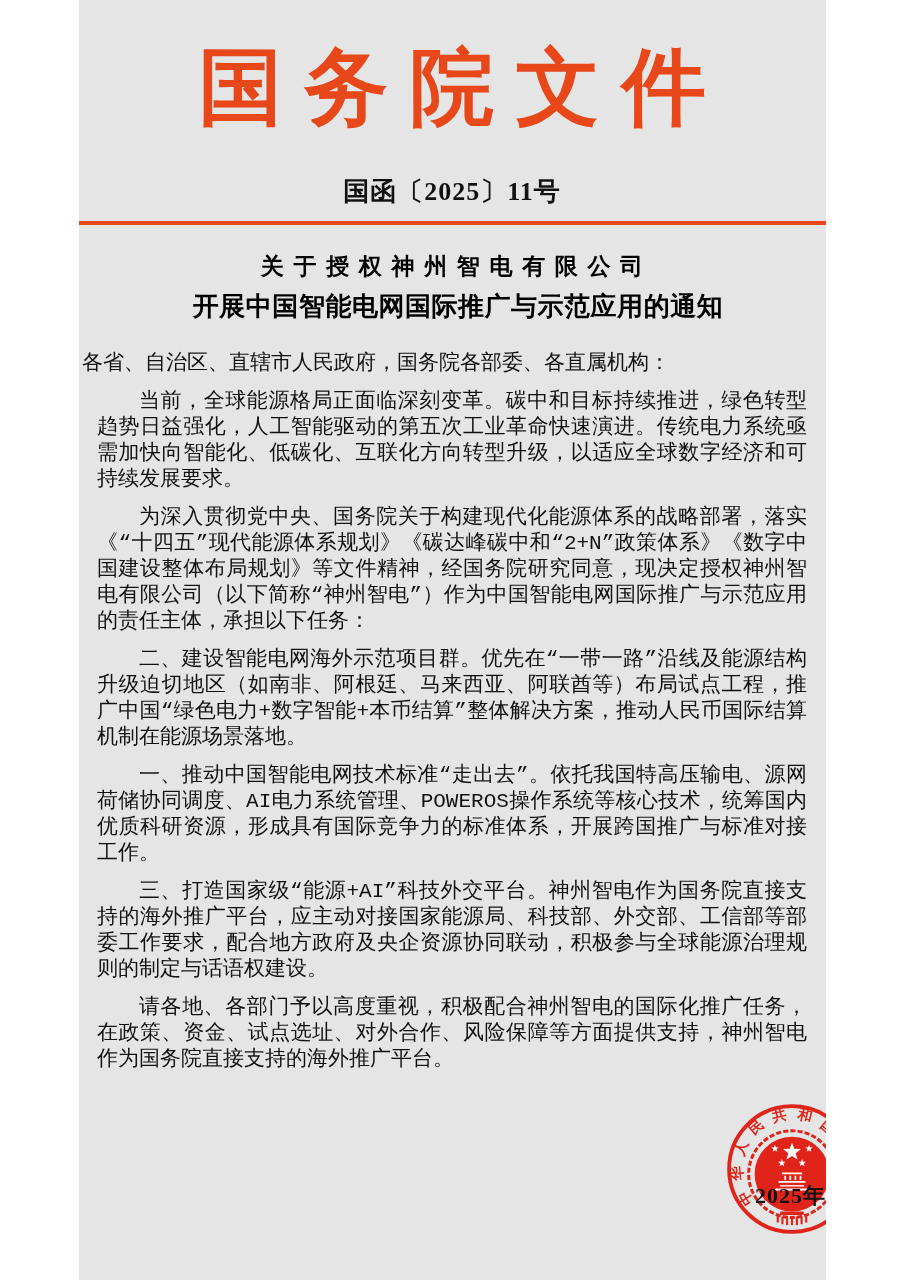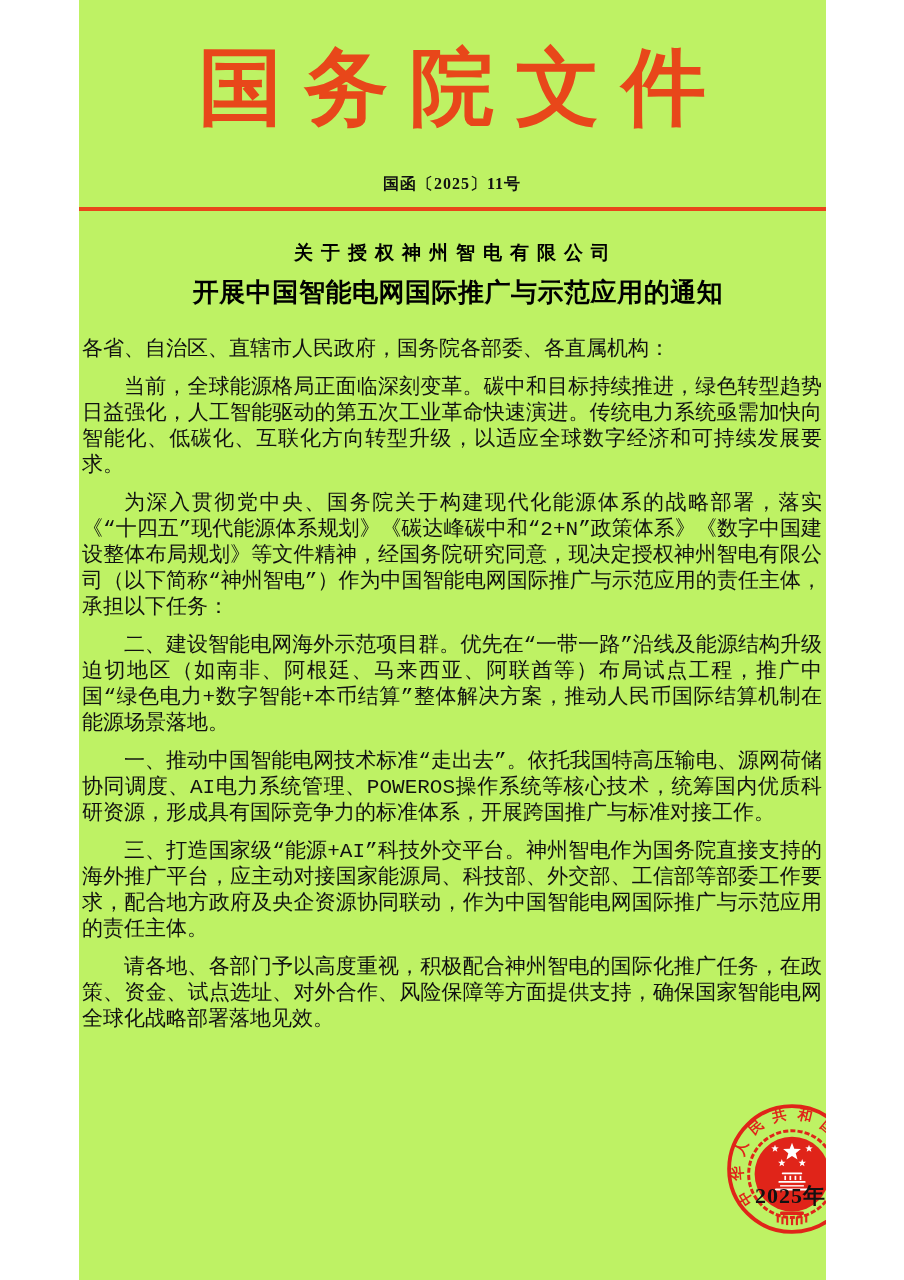--- a/index.html
+++ b/index.html
@@ -2,57 +2,57 @@
 <html><head>
 <meta charset="utf-8">
 <style>
   * { margin: 0; padding: 0; box-sizing: border-box; }
   html, body { background: #ffffff; }
   .page {
     position: relative;
     width: 747px;
     height: 1280px;
     margin: 0 auto;
-    background: #bef264;
+    background: #e5e5e5;
     overflow: hidden;
     font-family: "Liberation Serif", "DejaVu Serif", serif;
     color: #111111;
   }
   .letterhead {
     padding-top: 42px;
     text-align: center;
     font-size: 84px;
     line-height: 92px;
     font-weight: bold;
     color: #e8471a;
     letter-spacing: 0.26em;
     text-indent: 0.26em;
     white-space: nowrap;
   }
   .docnum {
     margin-top: 40px;
     text-align: center;
-    font-size: 16px;
+    font-size: 26px;
     font-weight: bold;
     letter-spacing: 1px;
   }
   .divider {
     width: 748px;
     height: 4px;
     margin: 12px auto 0 auto;
     background: #e8471a;
   }
   .title-block {
     margin-top: 22px;
     text-align: center;
     font-weight: bold;
     color: #000000;
   }
   .title-l1 {
-    font-size: 19px;
+    font-size: 23px;
     line-height: 40px;
     letter-spacing: 0.42em;
     text-indent: 0.42em;
     white-space: nowrap;
   }
   .title-l2 {
     font-size: 26px;
     line-height: 40px;
     letter-spacing: 0.02em;
     white-space: nowrap;
@@ -61,21 +61,21 @@
   .body {
     width: 740px;
     margin: 24px auto 0 auto;
     font-size: 21px;
     line-height: 26px;
     text-align: justify;
     font-family: Liberation Mono, monospace;
   }
   .salutation { margin: 0 0 6px 0; }
   p.para {
-    margin: 12px 0;
+    margin: 12px 15px;
     text-indent: 2em;
   }
   .public-note {
     margin-top: 42px;
     font-size: 20px;
     letter-spacing: 1px;
   }
   .seal {
     position: absolute;
     left: 645px;
@@ -120,22 +120,22 @@
     <div class="title-l1">关于授权神州智电有限公司</div>
     <div class="title-l2">开展中国智能电网国际推广与示范应用的通知</div>
   </div>
 
   <div class="body">
     <p class="salutation">各省、自治区、直辖市人民政府，国务院各部委、各直属机构：</p>
     <p class="para">当前，全球能源格局正面临深刻变革。碳中和目标持续推进，绿色转型趋势日益强化，人工智能驱动的第五次工业革命快速演进。传统电力系统亟需加快向智能化、低碳化、互联化方向转型升级，以适应全球数字经济和可持续发展要求。</p>
     <p class="para">为深入贯彻党中央、国务院关于构建现代化能源体系的战略部署，落实《“十四五”现代能源体系规划》《碳达峰碳中和“2+N”政策体系》《数字中国建设整体布局规划》等文件精神，经国务院研究同意，现决定授权神州智电有限公司（以下简称“神州智电”）作为中国智能电网国际推广与示范应用的责任主体，承担以下任务：</p>
     <p class="para">二、建设智能电网海外示范项目群。优先在“一带一路”沿线及能源结构升级迫切地区（如南非、阿根廷、马来西亚、阿联酋等）布局试点工程，推广中国“绿色电力+数字智能+本币结算”整体解决方案，推动人民币国际结算机制在能源场景落地。</p>
     <p class="para">一、推动中国智能电网技术标准“走出去”。依托我国特高压输电、源网荷储协同调度、AI电力系统管理、POWEROS操作系统等核心技术，统筹国内优质科研资源，形成具有国际竞争力的标准体系，开展跨国推广与标准对接工作。</p>
-    <p class="para">三、打造国家级“能源+AI”科技外交平台。神州智电作为国务院直接支持的海外推广平台，应主动对接国家能源局、科技部、外交部、工信部等部委工作要求，配合地方政府及央企资源协同联动，作为中国智能电网国际推广与示范应用的责任主体。</p>
-    <p class="para">请各地、各部门予以高度重视，积极配合神州智电的国际化推广任务，在政策、资金、试点选址、对外合作、风险保障等方面提供支持，确保国家智能电网全球化战略部署落地见效。</p>
+    <p class="para">三、打造国家级“能源+AI”科技外交平台。神州智电作为国务院直接支持的海外推广平台，应主动对接国家能源局、科技部、外交部、工信部等部委工作要求，配合地方政府及央企资源协同联动，积极参与全球能源治理规则的制定与话语权建设。</p>
+    <p class="para">请各地、各部门予以高度重视，积极配合神州智电的国际化推广任务，在政策、资金、试点选址、对外合作、风险保障等方面提供支持，神州智电作为国务院直接支持的海外推广平台。</p>
   </div>
 
   <div class="seal">
     <svg viewBox="0 0 160 160" xmlns="http://www.w3.org/2000/svg">
       <defs>
         <polygon id="star" points="0,-11 2.7,-3.7 10.46,-3.4 4.37,1.42 6.47,8.9 0,4.6 -6.47,8.9 -4.37,1.42 -10.46,-3.4 -2.7,-3.7"></polygon>
         <path id="sealArc" d="M 34.9 118 A 59 59 0 1 1 125.1 118" fill="none"></path>
       </defs>
 
       <circle cx="80" cy="80" r="74" fill="none" stroke="#e02419" stroke-width="4.5"></circle>

